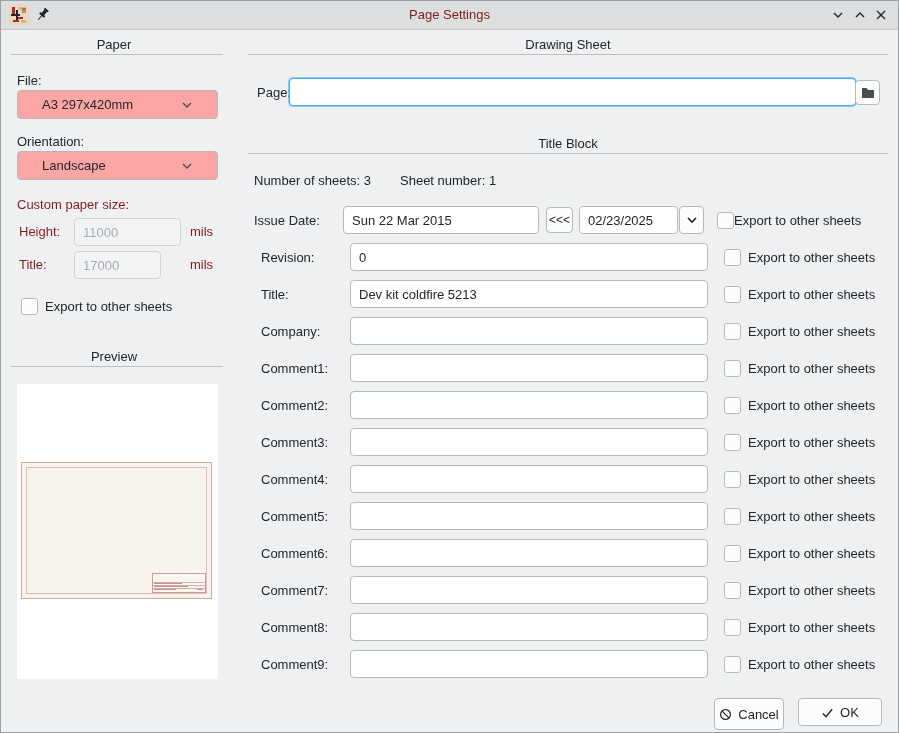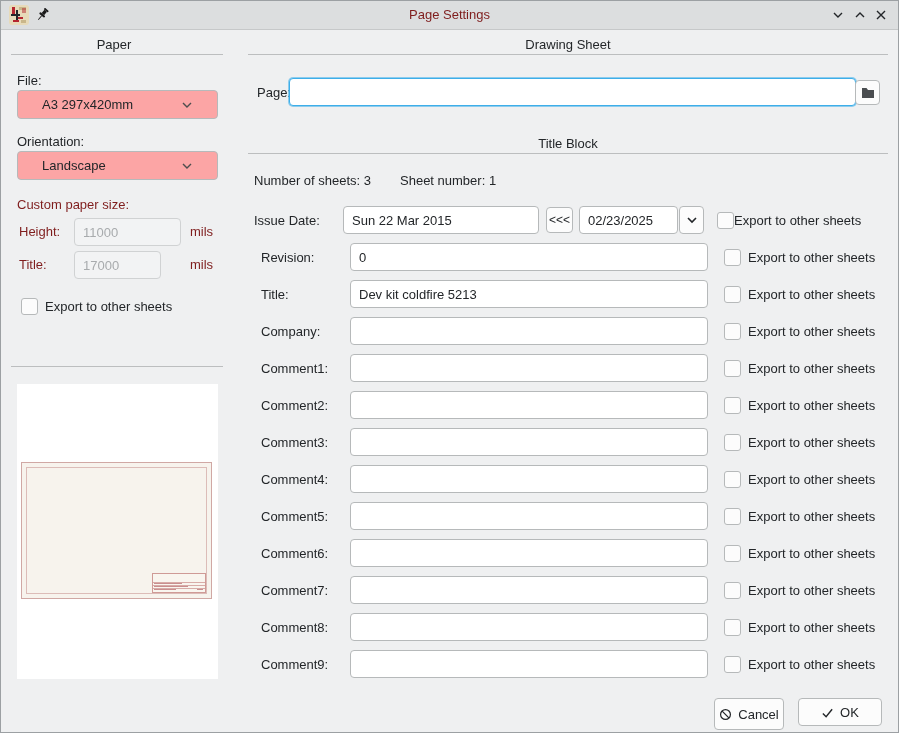--- a/index.html
+++ b/index.html
@@ -144,20 +144,21 @@
 
   <div class="lbl dis" style="left:18px;top:256px;">Title:</div>
   <input class="tinput" style="left: 73px; top: 250px; width: 87px;" disabled="" value="17000">
   <div class="lbl dis" style="left:189px;top:256px;">mils</div>
 
   <div class="chk-row" style="left:20px;top:297px;">
     <div class="cb"></div>
     <span>Export to other sheets</span>
   </div>
 
+  <div class="xhdr-text" style="left:8px;top:348px;width:210px;">Preview</div>
   <div class="xhdr-line" style="left:10px;top:365px;width:212px;"></div>
 
   <div class="preview-panel">
     <div class="sheet">
       <div class="sheet-frame"></div>
       <div class="sheet-tb">
         <div class="ln" style="top:8px;"></div>
         <div class="ln" style="top:11px;"></div>
         <div class="ln" style="top:14px;"></div>
         <div class="txt" style="top:9px;width:28px;"></div>

